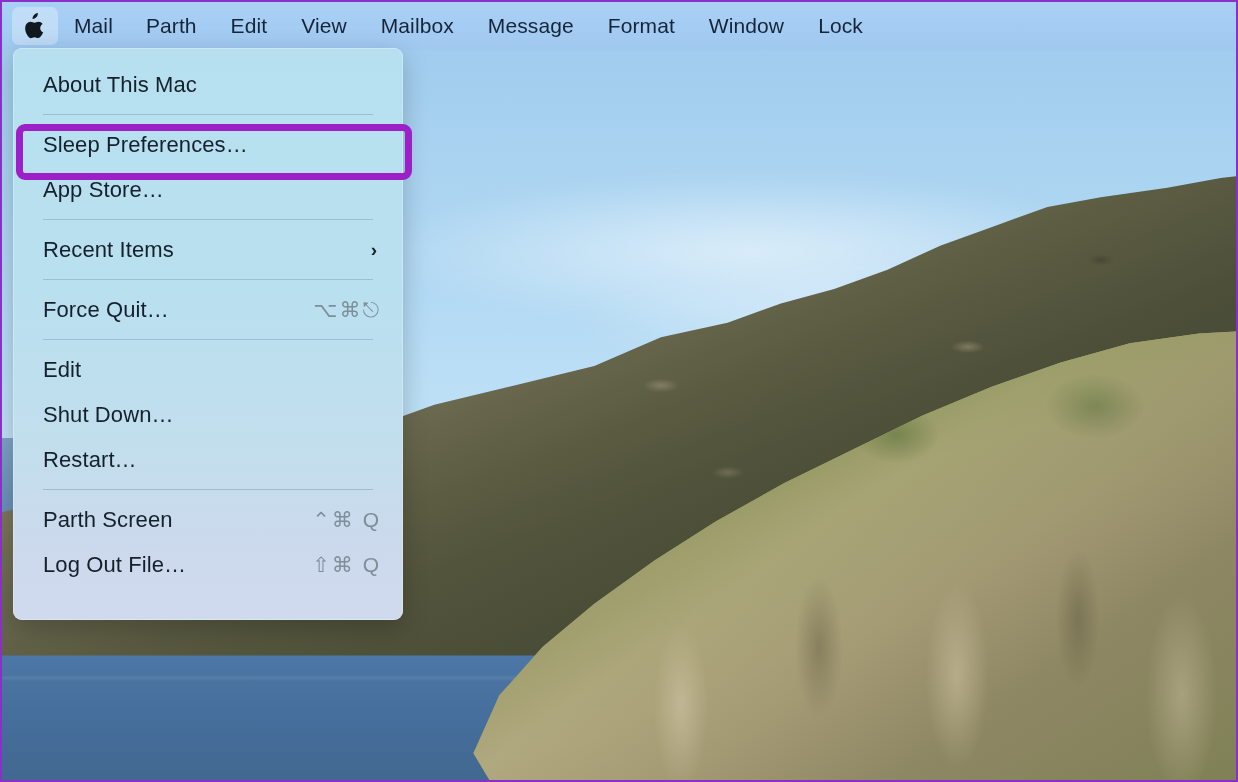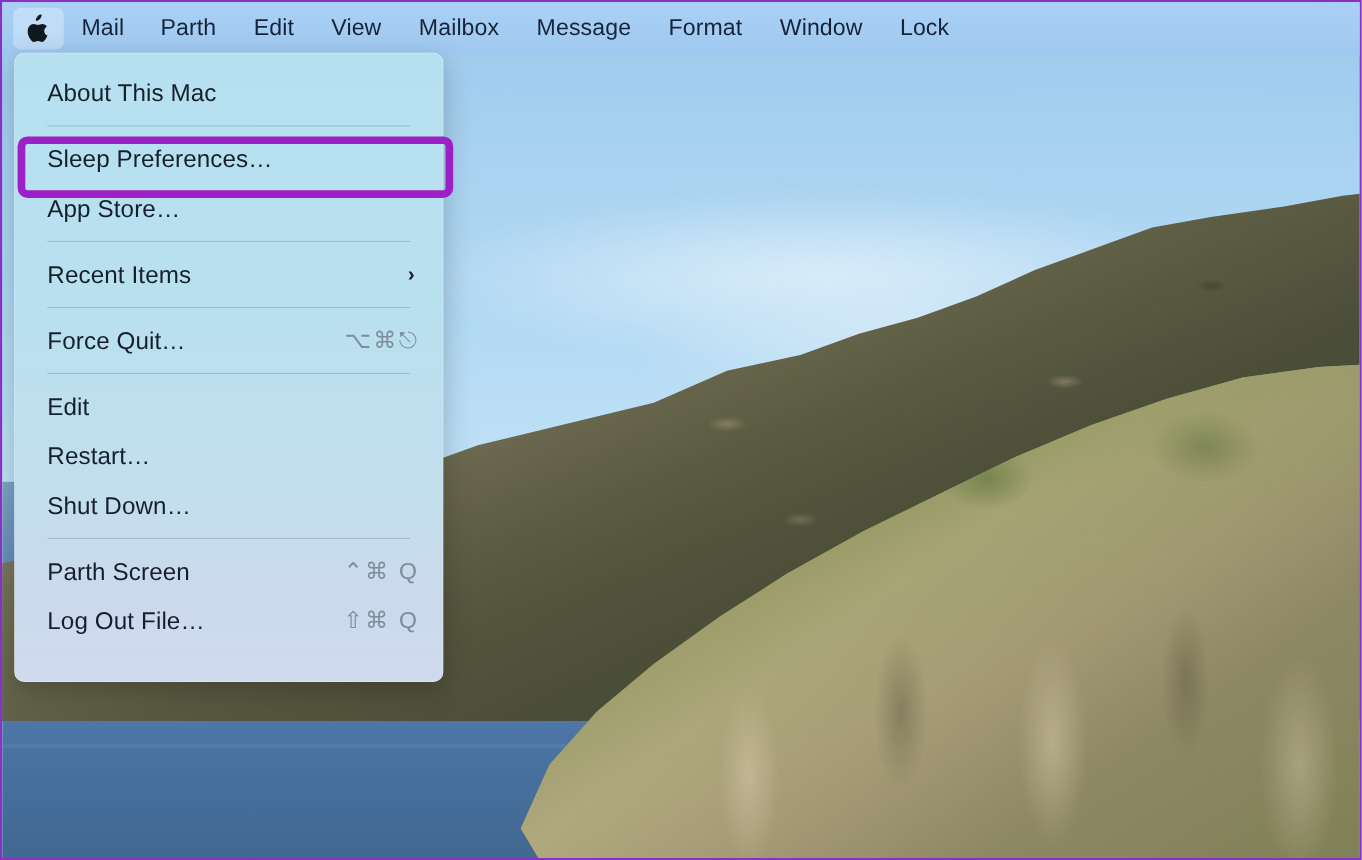--- a/index.html
+++ b/index.html
@@ -256,25 +256,25 @@
       <span class="shortcut">⌥⌘⎋</span>
     </div>
 
     <div class="separator"></div>
 
     <div class="menu-row">
       <span class="label">Edit</span>
     </div>
 
     <div class="menu-row">
+      <span class="label">Shut Down…</span>
+    </div>
+
+    <div class="menu-row">
       <span class="label">Restart…</span>
-    </div>
-
-    <div class="menu-row">
-      <span class="label">Shut Down…</span>
     </div>
 
     <div class="separator"></div>
 
     <div class="menu-row">
       <span class="label">Parth Screen</span>
       <span class="shortcut">⌃⌘ Q</span>
     </div>
 
     <div class="menu-row">

